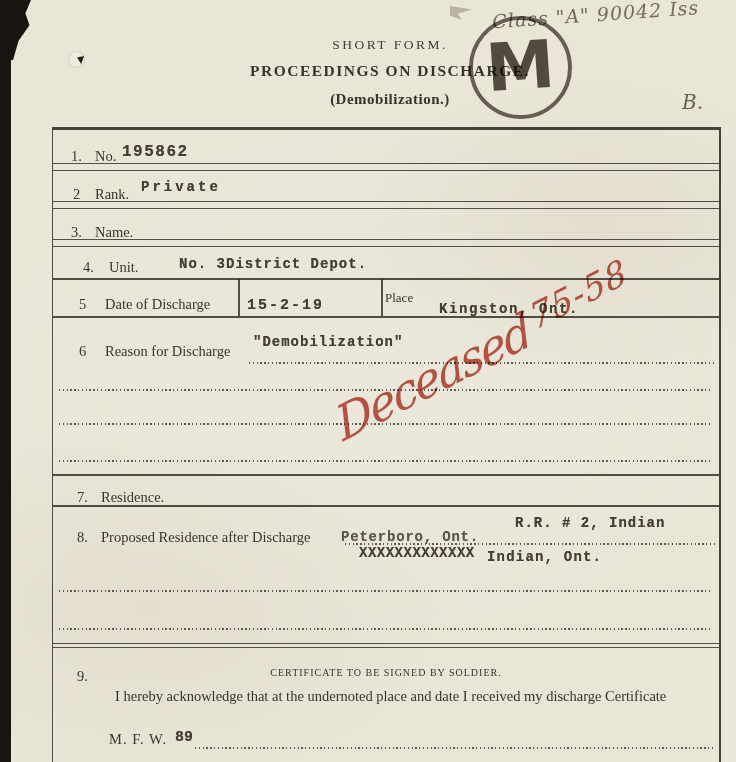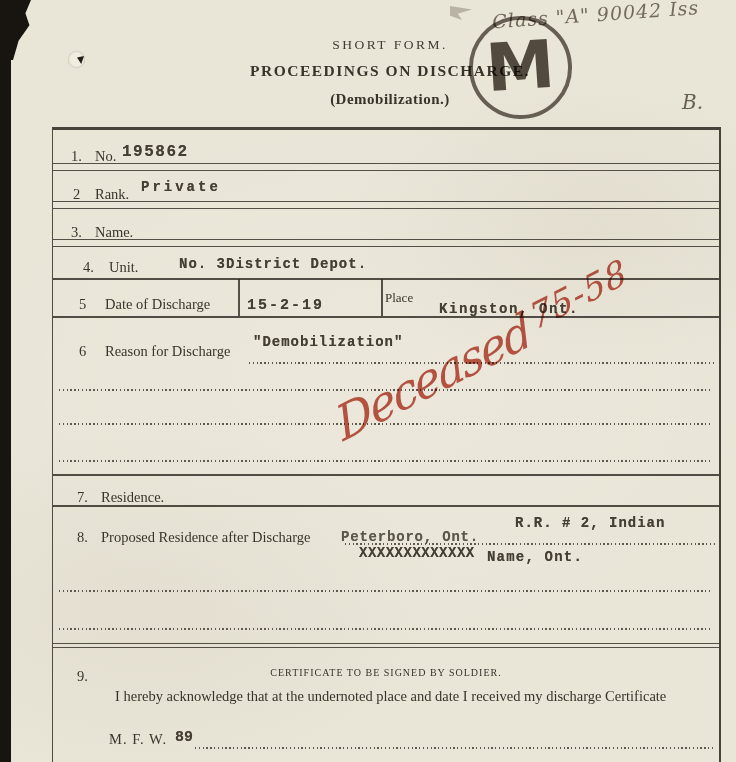--- a/index.html
+++ b/index.html
@@ -119,21 +119,21 @@
     <div class="abs num" style="left:24px;top:359px;">7.</div>
     <div class="abs lbl" style="left:48px;top:359px;">Residence.</div>
     <div class="abs ln" style="left:0;top:375px;width:666px;"></div>
 
     <div class="abs num" style="left:24px;top:399px;">8.</div>
     <div class="abs lbl" style="left:48px;top:399px;">Proposed Residence after Discharge</div>
     <div class="abs typed" style="left:306px;top:387px;font-size:14px;letter-spacing:.5px;margin-top:28px;">XXXXXXXXXXXXX</div>
     <div class="abs typed" style="left:462px;top:385px;font-size:14px;letter-spacing:1px;">R.R. # 2, Indian</div>
     <div class="abs typed" style="left:288px;top:399px;font-size:14px;letter-spacing:.8px;opacity:.85;">Peterboro, Ont.</div>
     <div class="abs dot" style="left:292px;top:413px;width:370px;"></div>
-    <div class="abs typed" style="left:434px;top:419px;font-size:14px;letter-spacing:1.2px;">Name, Ont.</div>
+    <div class="abs typed" style="left:434px;top:419px;font-size:14px;letter-spacing:1.2px;">Indian, Ont.</div>
     <div class="abs dot" style="left:6px;top:460px;width:654px;"></div>
     <div class="abs dot" style="left:6px;top:498px;width:654px;"></div>
 
     <div class="abs dsep" style="left:0;top:513px;width:666px;height:3px;"></div>
 
     <div class="abs num" style="left:24px;top:538px;">9.</div>
     <div class="abs heading" style="left:0;top:537px;width:666px;text-align:center;">CERTIFICATE TO BE SIGNED BY SOLDIER.</div>
     <div class="abs bodytxt" style="left:62px;top:558px;width:600px;font-size:14.5px;">I hereby acknowledge that at the undernoted place and date I received my discharge Certificate</div>
     <div class="abs lbl" style="left:56px;top:601px;letter-spacing:1px;">M. F. W.</div>
     <div class="abs typed" style="left:122px;top:599px;font-size:15px;">89</div>

